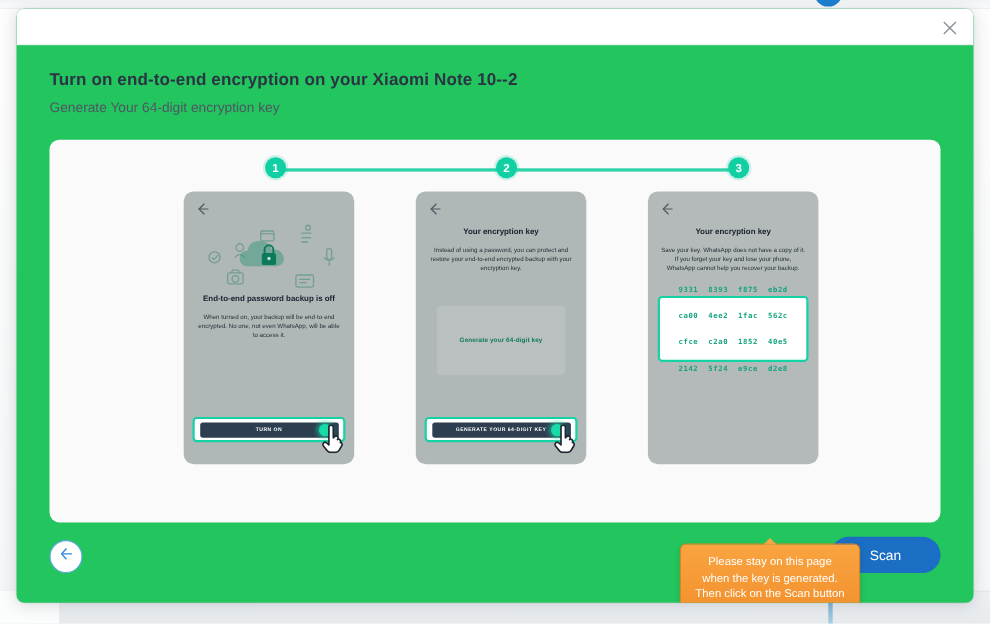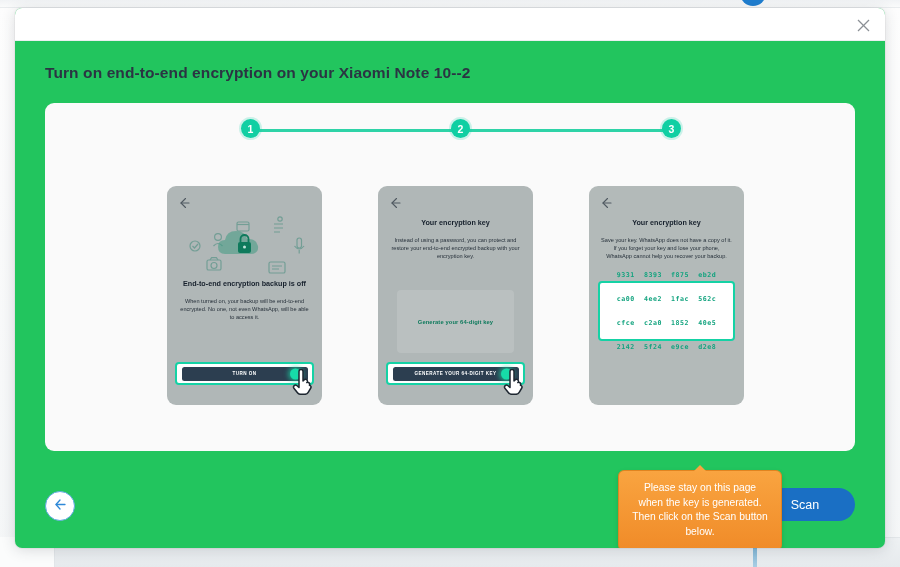--- a/index.html
+++ b/index.html
@@ -97,25 +97,24 @@
     box-shadow: 0 0 0 2px rgba(16,207,163,.20);
   }
   .step-dot.s1 { left: 196px; }
   .step-dot.s2 { left: 406px; }
   .step-dot.s3 { left: 617px; }
 
   
   .phones { position: absolute; left: 0; top: 47px; width: 100%; height: 300px; }
   .phone {
     position: absolute; top: 0;
-    width: 155px; height: 219px;
+    width: 155px; height: 248px;
     background: #b0b7b7;
     border-radius: 9px;
     overflow: hidden;
-    margin-top: 36px;
   }
   .phone.p1 { left: 122px; }
   .phone.p2 { left: 333px; }
   .phone.p3 { left: 544px; background: #b3bab9; }
 
   .phone-back {
     position: absolute; left: 11px; top: 9px;
     width: 12px; height: 12px; opacity: .72;
   }
 
@@ -258,20 +257,21 @@
         <svg width="13" height="13" viewBox="0 0 13 13" aria-hidden="true">
           <line x1="1" y1="1" x2="12" y2="12" stroke="#8b9096" stroke-width="1.3"></line>
           <line x1="12" y1="1" x2="1" y2="12" stroke="#8b9096" stroke-width="1.3"></line>
         </svg>
       </div>
     </div>
 
     <div class="modal-body">
 
       <div class="page-title">Turn on end-to-end encryption on your Xiaomi  Note 10--2</div>
+      <div class="page-subtitle">Generate Your 64-digit encryption key</div>
 
       <div class="stage-card">
 
         <div class="stepper">
           <div class="step-line"></div>
           <div class="step-dot s1">1</div>
           <div class="step-dot s2">2</div>
           <div class="step-dot s3">3</div>
         </div>
 
@@ -309,21 +309,21 @@
                   <path d="M46 44 q-7 0 -7 -7 q0 -7 7 -7 q1.5 -9 11 -9 q9 0 11 8 q9 -1 11 7 q1 8 -8 8 z" fill="#3f9b82"></path>
                 </g>
                 <g>
                   <rect x="59" y="32" width="13" height="11" rx="2" fill="#0e7a5c"></rect>
                   <path d="M61.5 32 v-3 a4 4 0 0 1 8 0 v3" fill="none" stroke="#0e7a5c" stroke-width="1.8"></path>
                   <circle cx="65.5" cy="37" r="1.5" fill="#bfe4da"></circle>
                 </g>
               </svg>
             </div>
 
-            <div class="ph-title ph1-title">End-to-end encryption backup is off</div>
+            <div class="ph-title ph1-title">End-to-end password backup is off</div>
             <div class="ph-body ph1-body">When turned on, your backup will be end-to-end encrypted. No one, not even WhatsApp, will be able to access it.</div>
 
             <div class="cta-wrap">
               <div class="cta-btn">
                 <span>TURN ON</span>
                 <div class="ripple"></div>
               </div>
               <div class="cursor-hand">
                 <svg width="24" height="26" viewBox="0 0 24 26" aria-hidden="true">
                   <path d="M7 2.5 a2 2 0 0 1 4 0 v9.5 l1.4 -1.3 a1.9 1.9 0 0 1 2.8 2.4 l-0.4 0.5 a1.9 1.9 0 0 1 2.6 2.6 a1.9 1.9 0 0 1 1.4 2.8 l-2.6 4.4 a4 4 0 0 1 -3.4 1.9 h-4.2 a4 4 0 0 1 -3.1 -1.5 l-3.6 -4.6 a2 2 0 0 1 2.9 -2.7 l2.2 2 z" fill="#ffffff" stroke="#1d2630" stroke-width="1.5" stroke-linejoin="round"></path>

